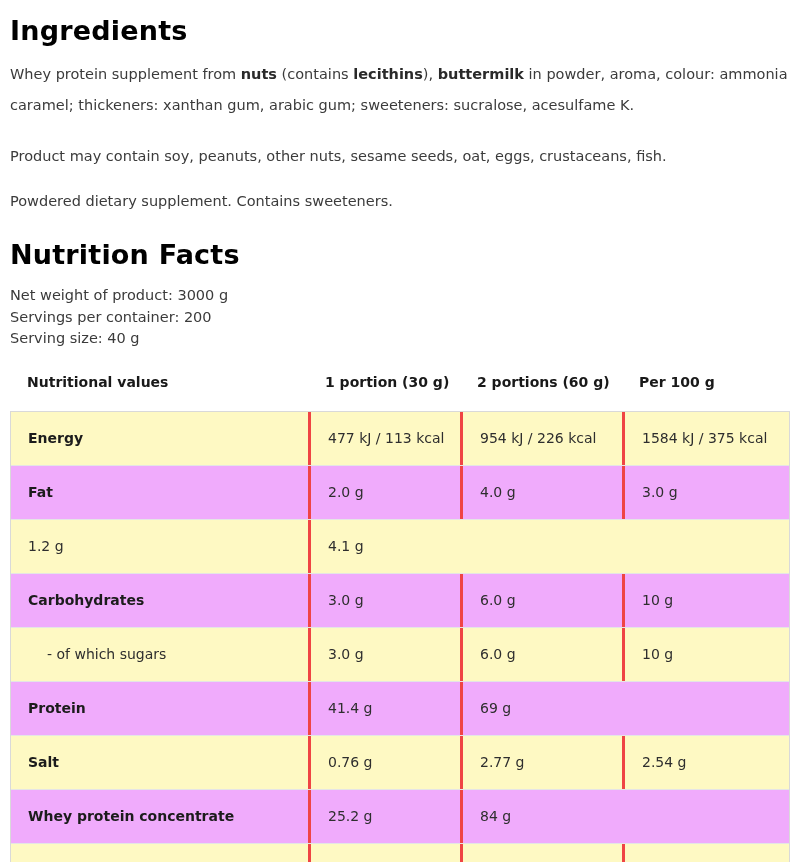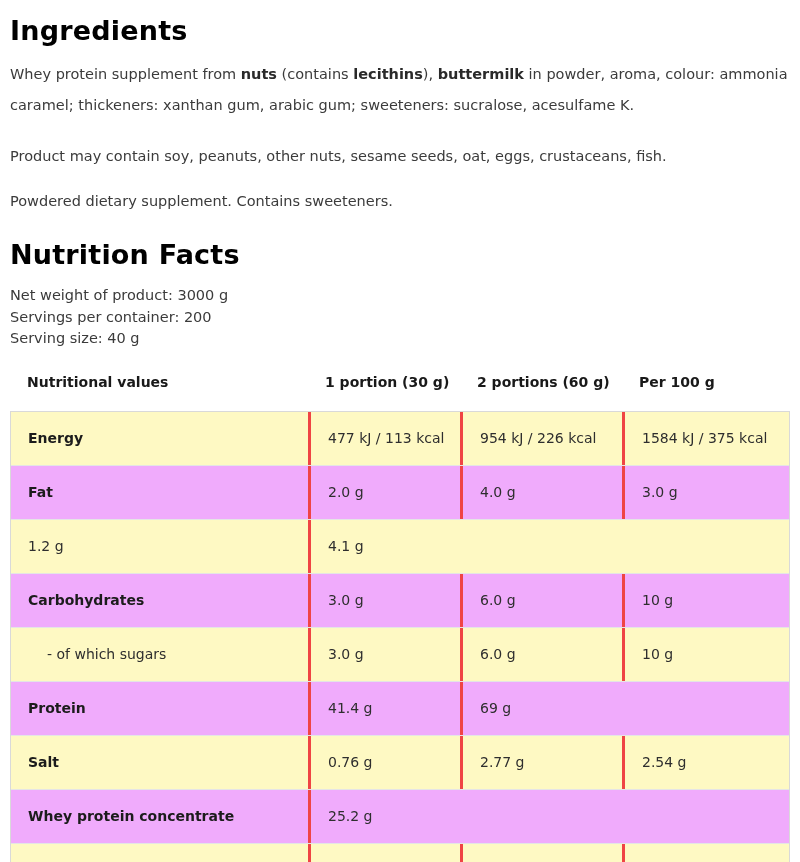--- a/index.html
+++ b/index.html
@@ -152,20 +152,21 @@
         </div>
         <div class="nv-row">
           <div class="nv-cell label">Salt</div>
           <div class="nv-cell">0.76 g</div>
           <div class="nv-cell">2.77 g</div>
           <div class="nv-cell">2.54 g</div>
         </div>
         <div class="nv-row striped">
           <div class="nv-cell label">Whey protein concentrate</div>
           <div class="nv-cell">25.2 g</div>
+          <div class="nv-cell">84 g</div>
         </div>
         <div class="nv-row">
           <div class="nv-cell label">Buttermilk in powder</div>
           <div class="nv-cell">2.4 g</div>
           <div class="nv-cell">4.8 g</div>
           <div class="nv-cell">8.0 g</div>
         </div>
       </div>
   </section>
 

